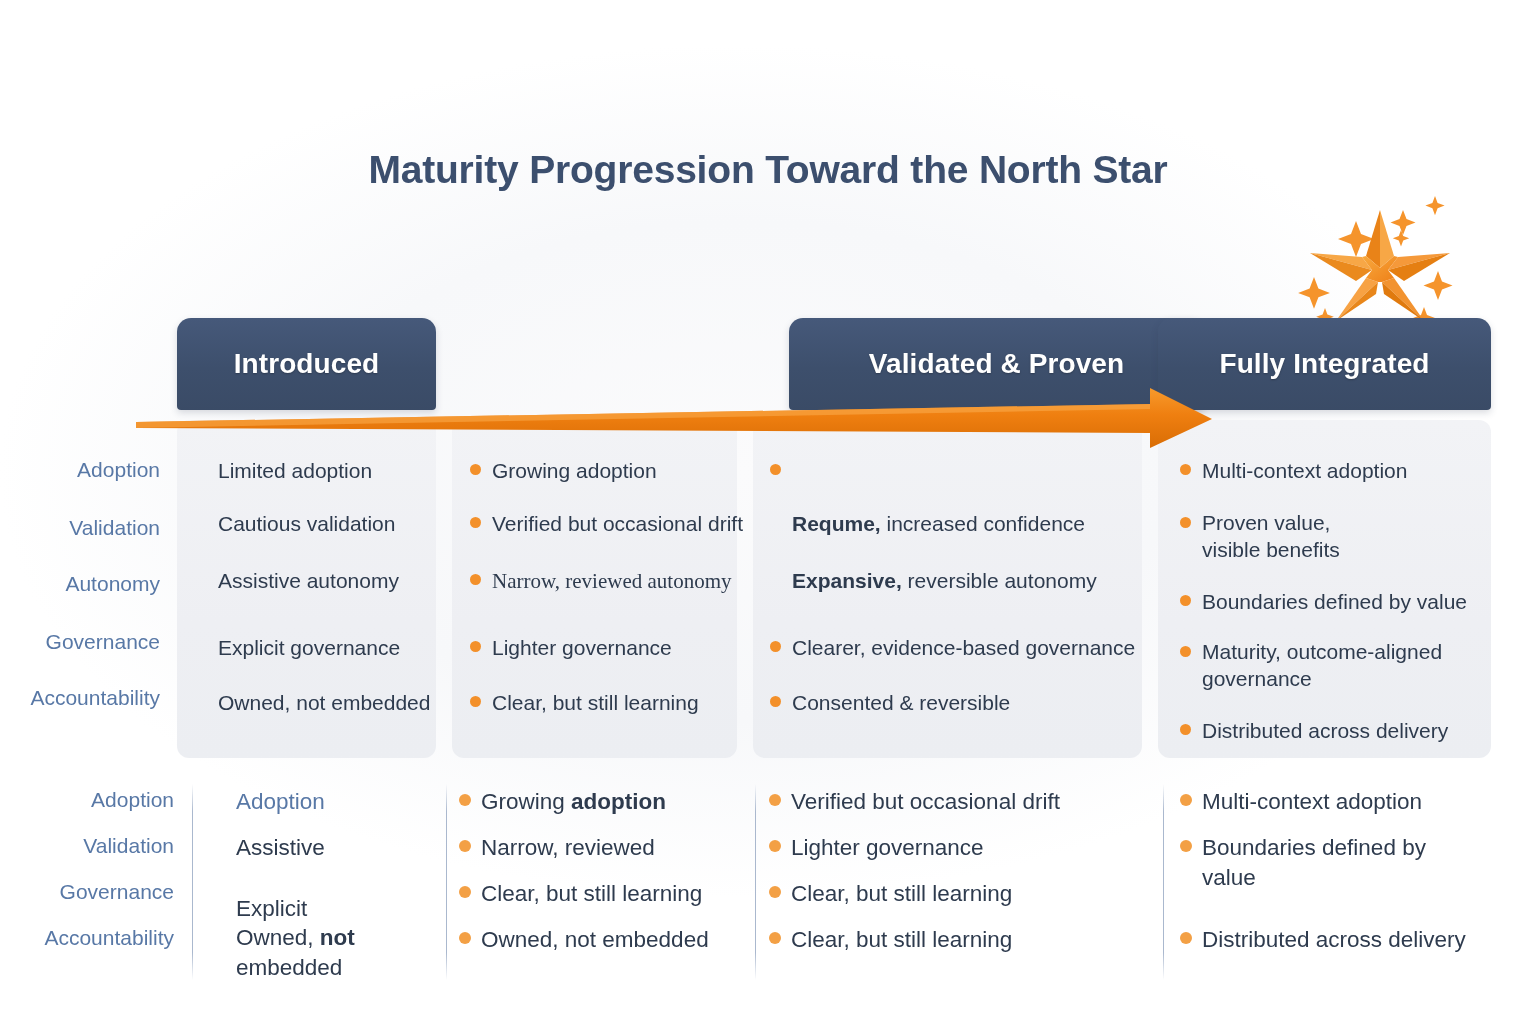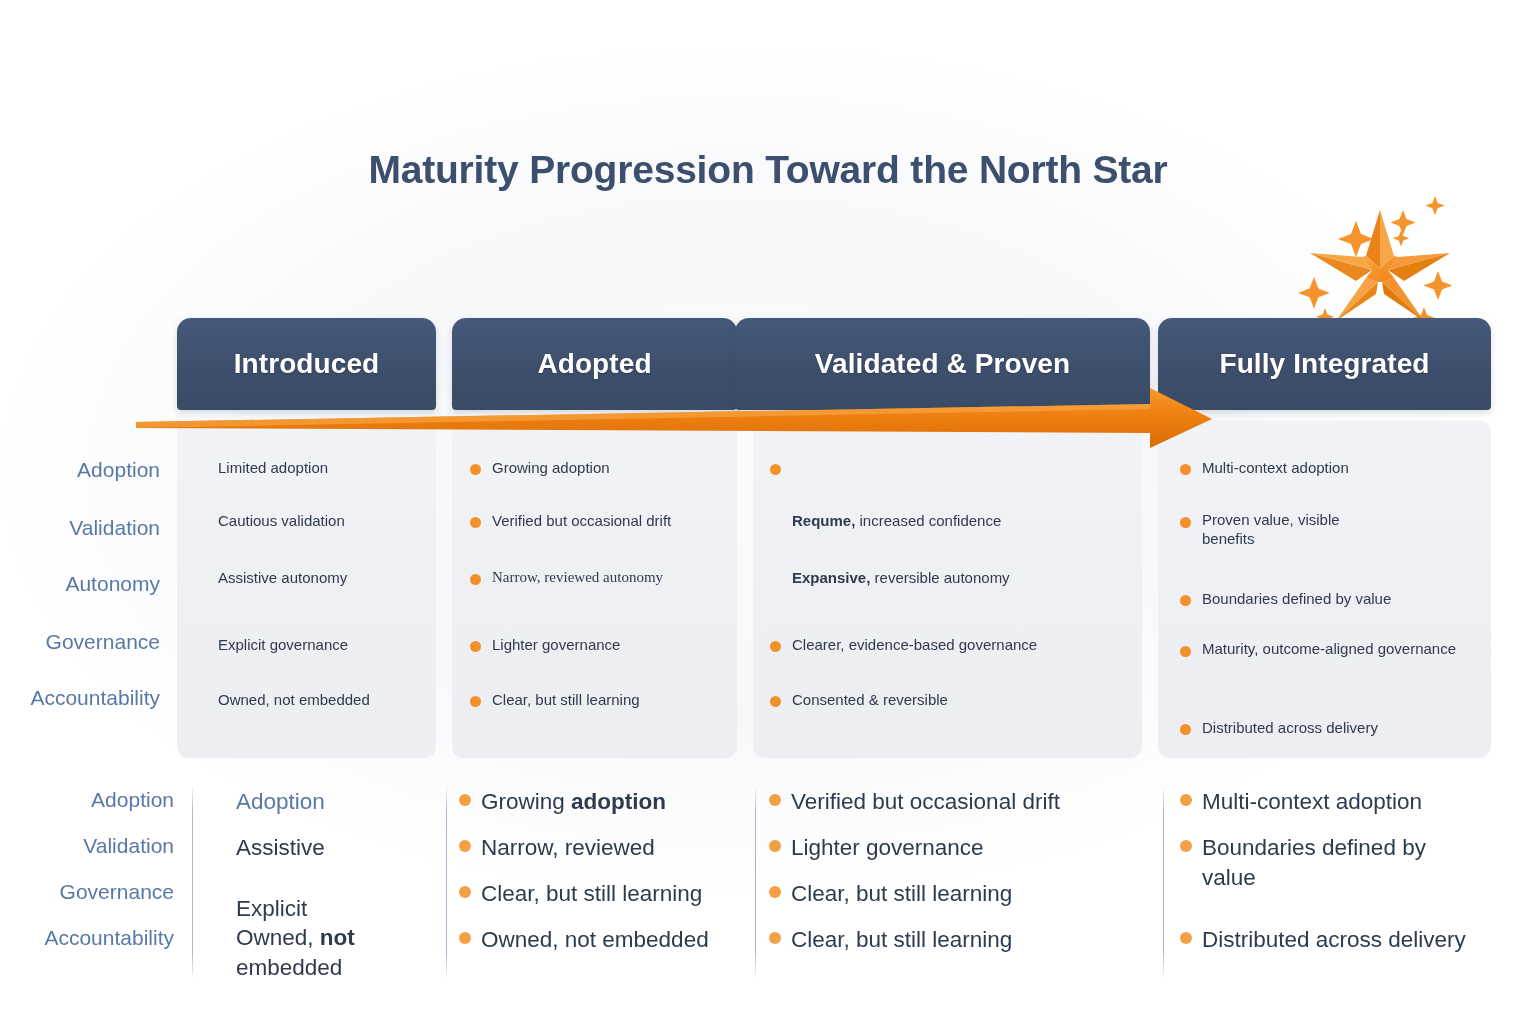--- a/index.html
+++ b/index.html
@@ -61,21 +61,21 @@
   .hdr span {
     color: #ffffff;
     font-size: 28px;
     font-weight: bold;
     letter-spacing: 0.1px;
     white-space: nowrap;
     text-shadow: 0 1px 2px rgba(0,0,0,0.25);
   }
   .hdr-1 { left: 177px;  width: 259px; }
   .hdr-2 { left: 452px;  width: 285px; }
-  .hdr-3 { left: 735px;  width: 415px; }
+  .hdr-3 { left: 789px;  width: 415px; }
   .hdr-4 { left: 1158px; width: 333px; }
 
   
   .arrow {
     position: absolute;
     left: 130px;
     top: 388px;
     width: 1085px;
     height: 62px;
     pointer-events: none;
@@ -110,21 +110,21 @@
   }
   .rl-0 { position: absolute; top: 18px;  right: 0; }
   .rl-1 { position: absolute; top: 76px;  right: 0; }
   .rl-2 { position: absolute; top: 132px; right: 0; }
   .rl-3 { position: absolute; top: 190px; right: 0; }
   .rl-4 { position: absolute; top: 246px; right: 0; }
 
   
   .item {
     position: absolute;
-    font-size: 15px;
+    font-size: 21px;
     color: #2e3b4e;
     white-space: nowrap;
     line-height: 1.28;
   }
   .item.bold { font-weight: bold; }
   .item .b { font-weight: bold; }
   .item.wrap { white-space: normal; }
   .bullet {
     position: absolute;
     width: 11px;
@@ -219,23 +219,20 @@
         <path d="M64 143 L94 100 L106 104 Z" fill="#f7a244"></path>
         <path d="M64 143 L104 116 L106 104 Z" fill="#e8861a"></path>
         <path d="M108 90 L122 78 L126 79 L116 92 L122 100 L110 104 L106 104 L94 100 L100 92 L90 79 L94 78 Z" fill="url(#sgA)"></path>
       </g>
     </svg>
   </div>
 
   <div class="hdr hdr-1">
     <span>Introduced</span>
   </div>
-  <div class="hdr hdr-2">
-    <span>Adopted</span>
-  </div>
   <div class="hdr hdr-3">
     <span>Validated &amp; Proven</span>
   </div>
   <div class="hdr hdr-4">
     <span>Fully Integrated</span>
   </div>
 
   <div class="card card-1"></div>
   <div class="card card-2"></div>
   <div class="card card-3"></div>

